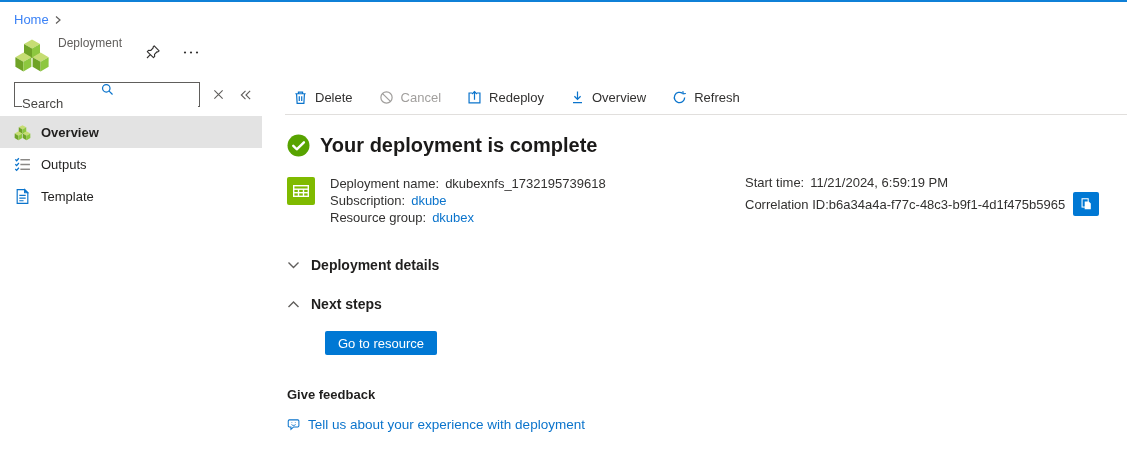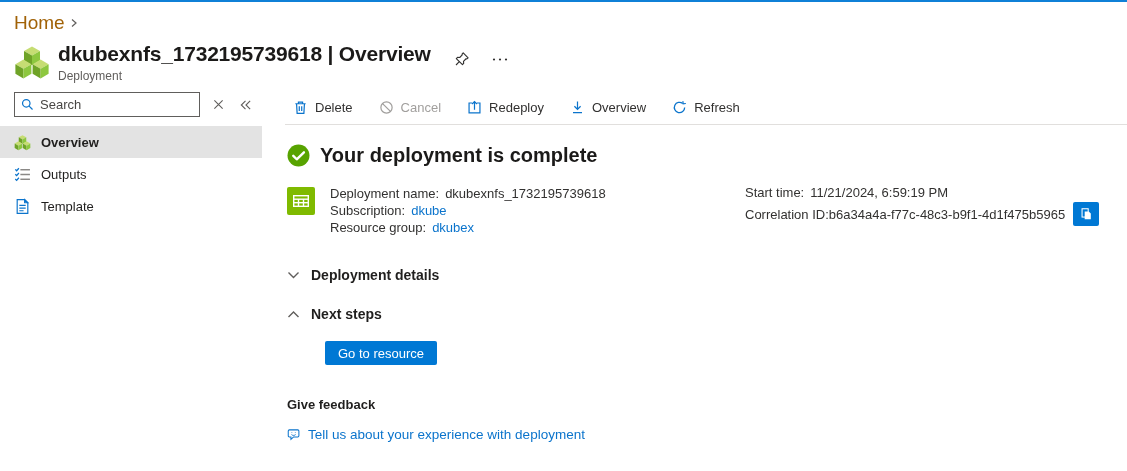--- a/index.html
+++ b/index.html
@@ -4,36 +4,36 @@
 <style>
   * { margin:0; padding:0; box-sizing:border-box; }
   html,body { width:1127px; height:471px; background:#fff; overflow:hidden;
     font-family:"Liberation Sans","DejaVu Sans",sans-serif; color:#323130; font-size:13px; }
   a { text-decoration:none; }
   svg { display:block; }
 
   .topline { height:2px; background:#0f80d7; }
 
   .breadcrumb { padding:10px 0 0 14px; display:flex; align-items:center; gap:4px; }
-  .breadcrumb a { color:#a16207; font-size:19px; cursor:pointer; }
+  .breadcrumb a { color:#3b82f6; font-size:13px; cursor:pointer; }
 
   .header { display:flex; align-items:flex-start; padding:7px 0 0 14px; }
   .header .res-icon { width:36px; height:36px; margin-top:3px; }
   .title-block { margin-left:8px; }
   .page-title { font-size:21px; font-weight:bold; color:#1b1a19; letter-spacing:-0.2px; line-height:26px; }
   .page-subtitle { font-size:12px; color:#605e5c; margin-top:2px; }
   .title-actions { display:flex; align-items:center; gap:18px; margin-left:20px; margin-top:8px; }
   .icon-btn { cursor:pointer; background:none; border:none; padding:2px; }
 
   .body { display:flex; margin-top:9px; height:362px; }
 
   
   .sidebar { width:262px; flex:none; }
   .search-row { display:flex; align-items:center; padding-left:14px; }
-  .search-box { width:186px; height:25px; border:1px solid #605e5c; display:flex; align-items:center; padding:0 6px; background:#fff; }
+  .search-box { width:186px; height:25px; border:1px solid #605e5c; display:flex; align-items:center; padding:0 6px; background:#fff;flex-direction:column; }
   .search-box input { border:none; outline:none; flex:1; font-size:13px; margin-left:6px; font-family:inherit; color:#323130; min-width:0; }
   .search-box input::placeholder { color:#484644; }
   .search-aux { margin-left:11px; cursor:pointer; background:none; border:none; padding:2px; }
   .menu { margin-top:9px; }
   .menu-item { height:32px; display:flex; align-items:center; padding-left:14px; gap:10px; cursor:pointer; color:#201f1e; }
   .menu-item.selected { background:#e3e3e3; font-weight:bold; }
 
   
   .main { flex:1; min-width:0; }
   .toolbar { display:flex; align-items:center; gap:26px; padding:5px 0 0 31px; height:26px; }
@@ -96,21 +96,20 @@
           <polygon points="8.7,10.1 4.7,12.4 4.7,17.2 8.7,14.9" fill="#8dc73f"></polygon>
         </g>
       <g>
           <polygon points="13.3,7.8 17.3,10.1 13.3,12.4 9.3,10.1" fill="#c6dd73"></polygon>
           <polygon points="9.3,10.1 13.3,12.4 13.3,17.2 9.3,14.9" fill="#6fa327"></polygon>
           <polygon points="17.3,10.1 13.3,12.4 13.3,17.2 17.3,14.9" fill="#8dc73f"></polygon>
         </g>
     </svg>
   </span>
   <div class="title-block">
-    <div class="page-title">dkubexnfs_1732195739618 | Overview</div>
     <div class="page-subtitle">Deployment</div>
   </div>
   <div class="title-actions">
     <button class="icon-btn">
       <svg width="17" height="17" viewBox="0 0 18 18" fill="none" stroke="#323130" stroke-width="1.2" stroke-linejoin="round">
         <path d="M10.8 2 L16 7.2 L14.7 8.4 L13.8 8.2 L11.1 10.9 L11.3 13.2 L10 14.5 L3.5 8 L4.8 6.7 L7.1 6.9 L9.8 4.2 L9.6 3.3 Z"></path>
         <line x1="3.2" y1="14.8" x2="6.7" y2="11.3"></line>
       </svg>
     </button>
     <button class="icon-btn">

